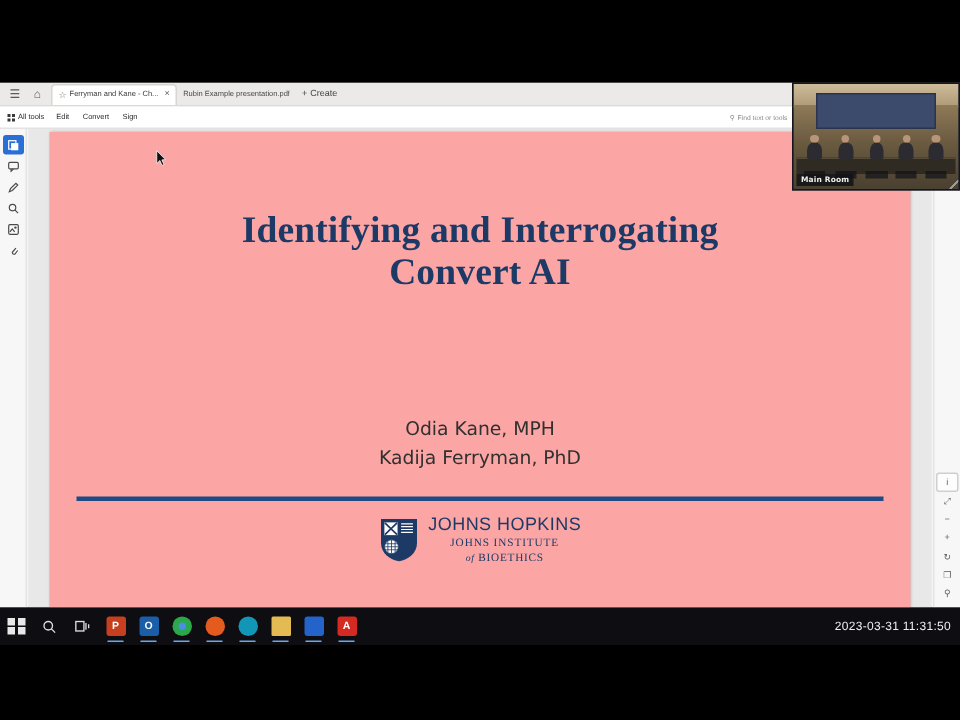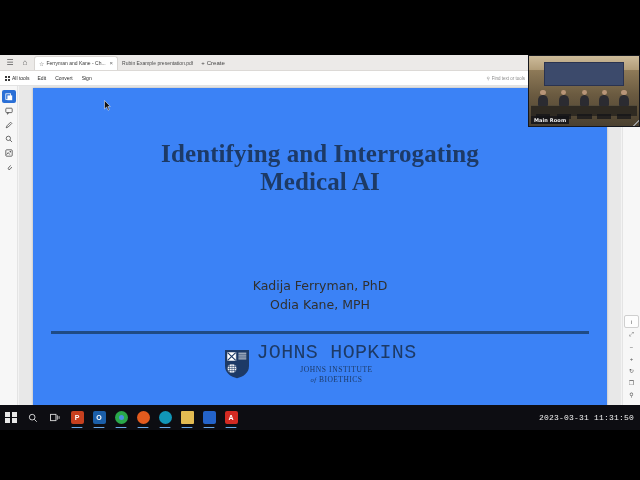--- a/index.html
+++ b/index.html
@@ -224,21 +224,21 @@
     bottom: 0;
     background: #e8e8e8;
     overflow: hidden;
   }
   #pdf-page {
     position: absolute;
     left: 14px;
     top: 2px;
     right: 14px;
     bottom: -20px;
-    background: #3b82f6;
+    background: #fca5a5;
     box-shadow: 0 0 2px rgba(0,0,0,0.25);
   }
 
   
   #slide-title {
     position: absolute;
     left: 7%;
     right: 7%;
     top: 52px;
     text-align: center;
@@ -278,22 +278,22 @@
     align-items: center;
     gap: 7px;
   }
   #jh-shield {
     width: 26px;
     height: 30px;
     flex: 0 0 auto;
   }
   #logo-text { text-align: left; }
   #logo-name {
-    font-family: Liberation Mono, monospace;
-    font-size: 20px;
+    font-family: Liberation Sans, sans-serif;
+    font-size: 12px;
     color: #1d3a66;
     letter-spacing: 0.3px;
     line-height: 1;
   }
   #logo-institute {
     font-family: "Liberation Serif", serif;
     font-size: 7.5px;
     color: #1d3a66;
     letter-spacing: 0.6px;
     text-align: center;
@@ -450,21 +450,21 @@
     width: 11px;
     height: 1.5px;
     background: #6aa8e8;
     border-radius: 1px;
   }
   #tb-clock {
     position: absolute;
     right: 6px;
     color: #efefef;
     font-size: 8px;
-    font-family: Liberation Mono, monospace;
+    font-family: Liberation Sans, sans-serif;
     letter-spacing: 0.2px;
   }
   .win-logo {
     display: grid;
     grid-template-columns: 5px 5px;
     grid-template-rows: 5px 5px;
     gap: 1.5px;
   }
   .win-logo i { background: #e8e8e8; display: block; }
 </style>
@@ -559,26 +559,26 @@
         <div class="rrail-btn">❐</div>
         <div class="rrail-btn">⚲</div>
       </div>
     </div>
 
     <div id="doc-viewport">
       <div id="pdf-page">
 
         <div id="slide-title">
           <div>Identifying and Interrogating</div>
-          <div>Medical AI</div>
+          <div>Convert AI</div>
         </div>
 
         <div id="slide-authors">
+          <div>Odia Kane, MPH</div>
           <div>Kadija Ferryman, PhD</div>
-          <div>Odia Kane, MPH</div>
         </div>
 
         <div id="slide-rule"></div>
 
         <div id="logo-block">
           <svg id="jh-shield" viewBox="0 0 26 30">
             <path d="M1 1 H25 V17 C25 24 19 28 13 29.2 C7 28 1 24 1 17 Z" fill="#1d3a66"></path>
             <path d="M3 3 H12.3 V12 H3 Z" fill="#ffffff"></path>
             <path d="M3 3 H12.3 V12 H3 Z" fill="none" stroke="#1d3a66" stroke-width="0.5"></path>
             <path d="M3.6 3.6 L11.7 11.4 M11.7 3.6 L3.6 11.4" stroke="#1d3a66" stroke-width="1.1"></path>

